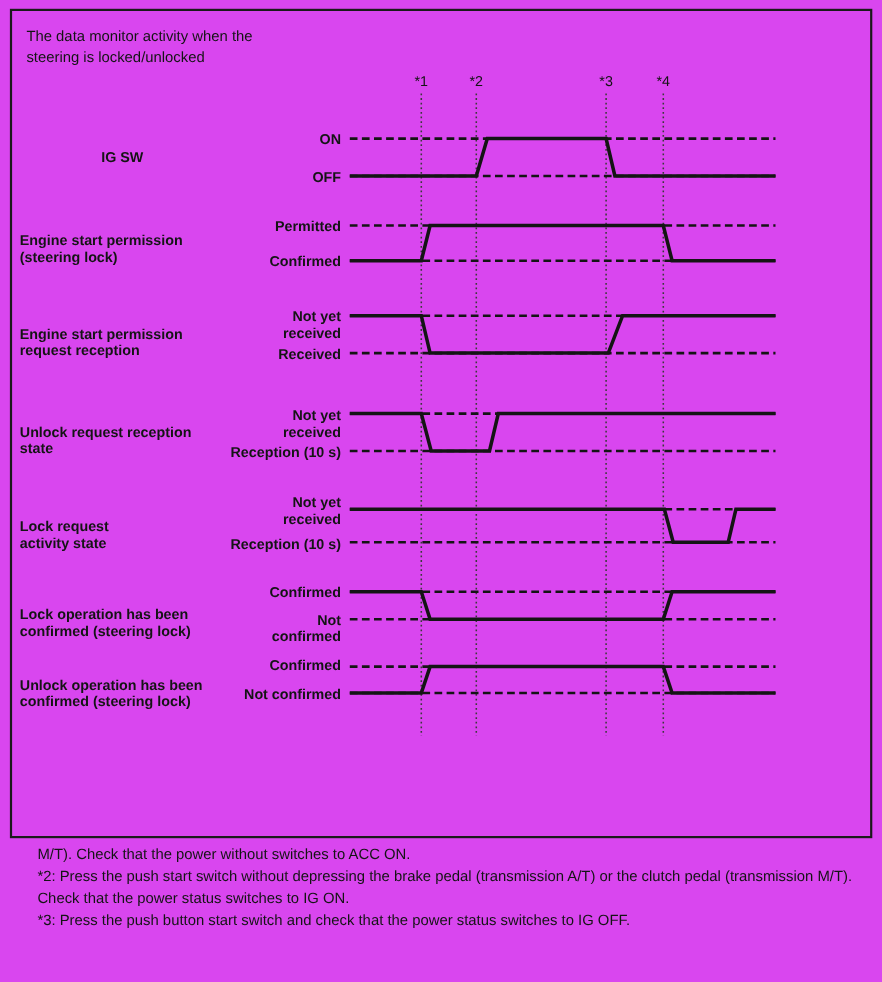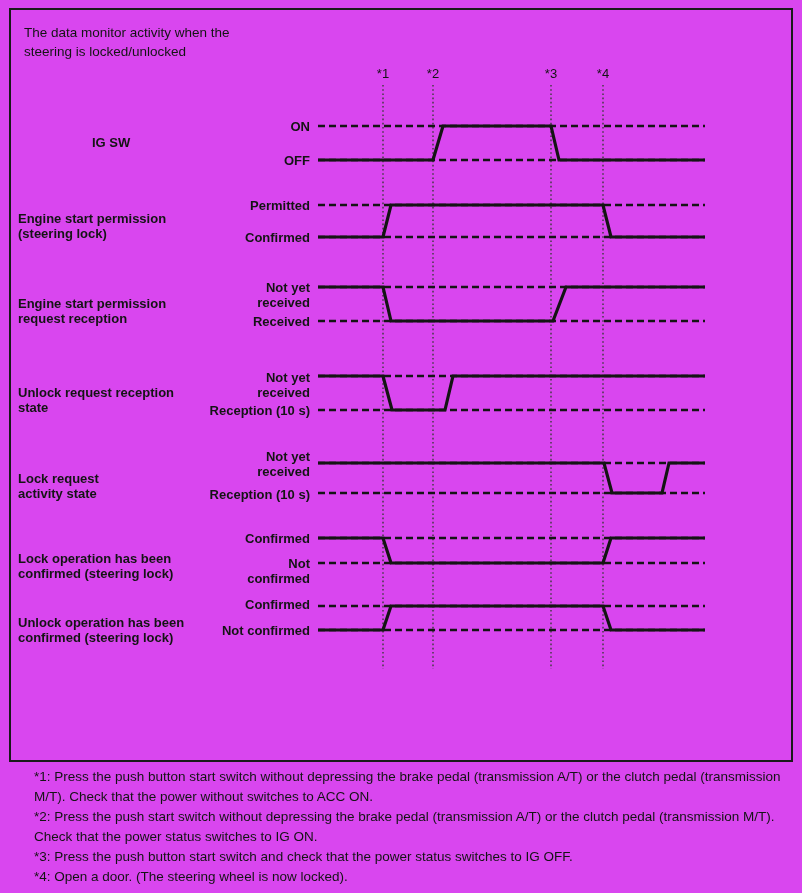--- a/index.html
+++ b/index.html
@@ -173,21 +173,19 @@
       <div class="lbl right" style="right: 492px; top: 622.5px;">
         <div>Not confirmed</div>
       </div>
       <div class="lbl" style="left: 18px; top: 614.5px;">
         <div>Unlock operation has been</div>
         <div>confirmed (steering lock)</div>
       </div>
     </div>
 
   <div class="footnotes" id="footnotes">
-      <div>*1: Press the push button start switch without depressing the brake pedal (transmission A/T) or the clutch pedal (transmission</div>
       <div>M/T). Check that the power without switches to ACC ON.</div>
       <div>*2: Press the push start switch without depressing the brake pedal (transmission A/T) or the clutch pedal (transmission M/T).</div>
       <div>Check that the power status switches to IG ON.</div>
       <div>*3: Press the push button start switch and check that the power status switches to IG OFF.</div>
-      <div>*4: Open a door. (The steering wheel is now locked).</div>
     </div>
 
 </div>
 
 </body></html>

